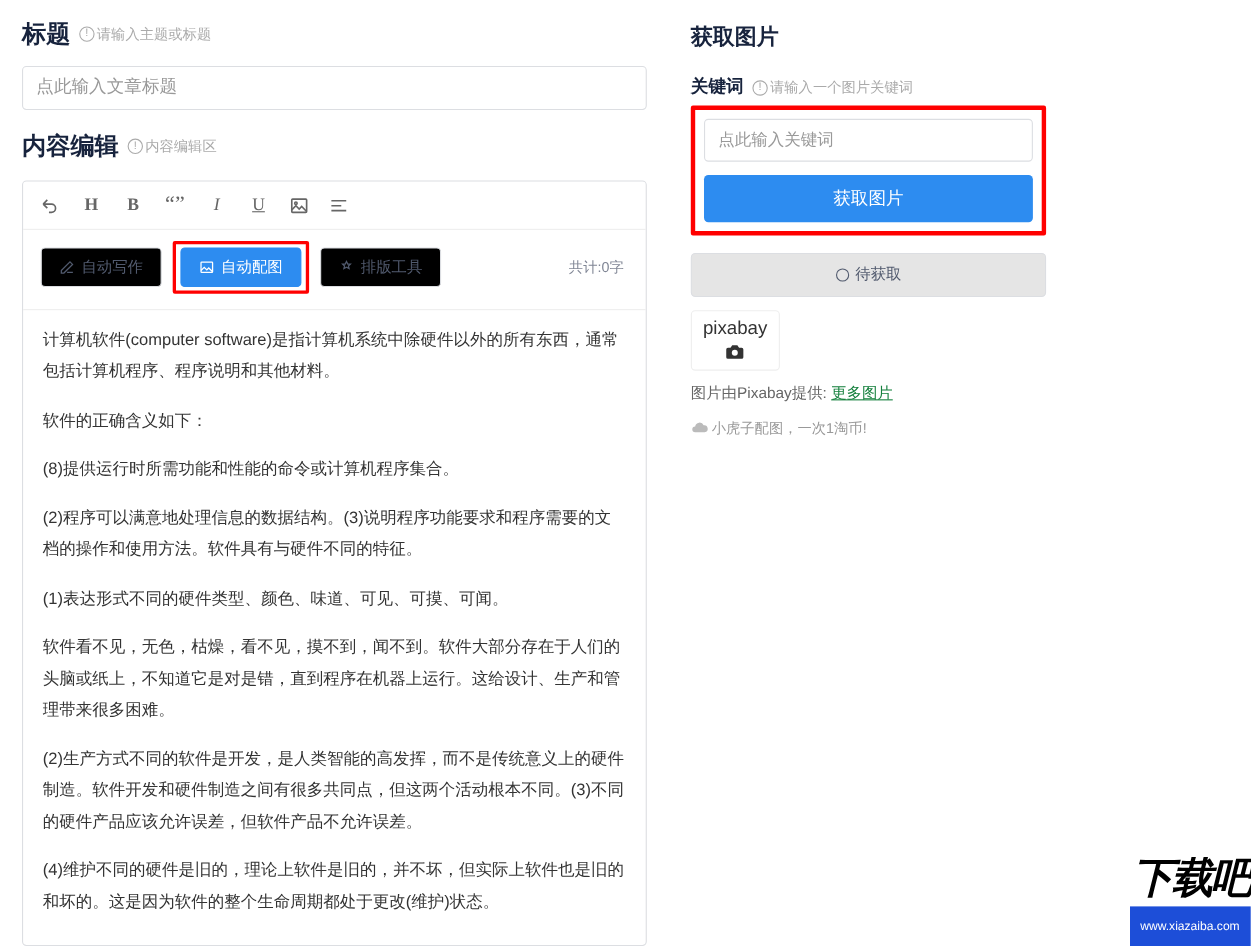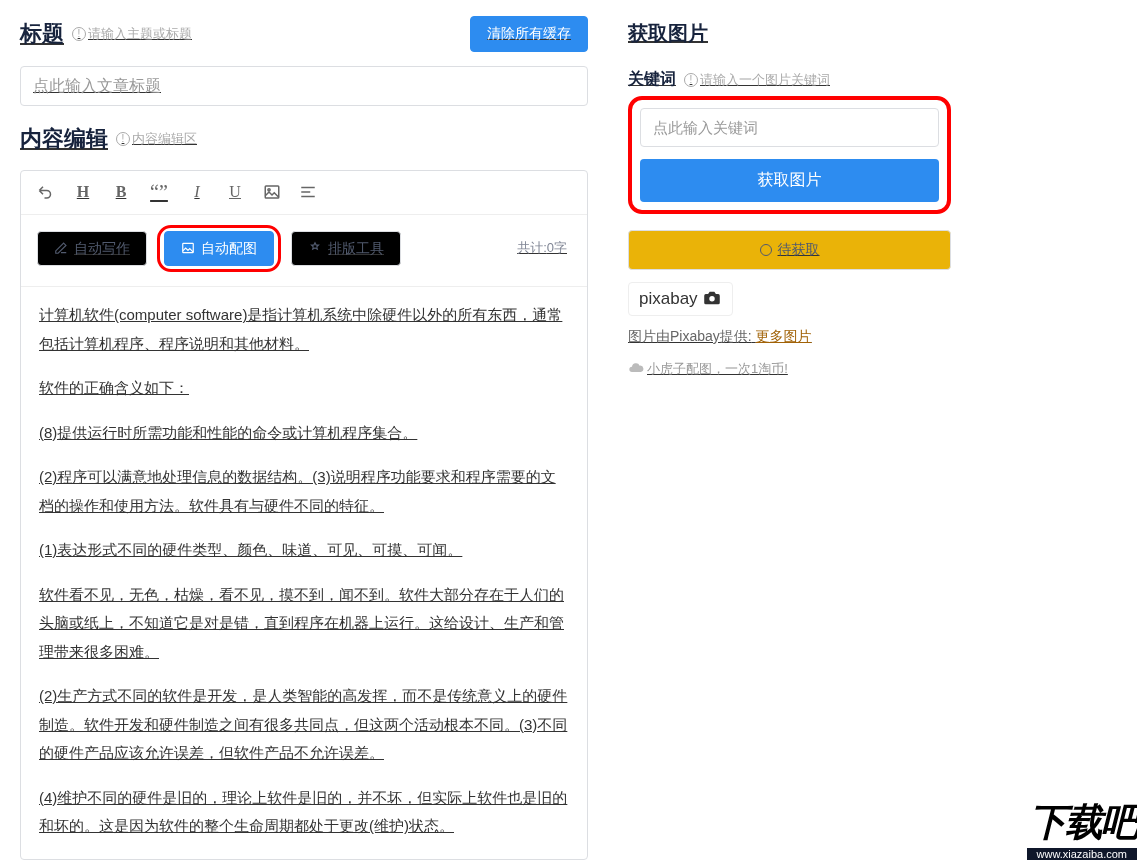--- a/index.html
+++ b/index.html
@@ -1,17 +1,17 @@
 <!DOCTYPE html>
 <html><head>
 <meta charset="utf-8">
 <style>
 * { box-sizing: border-box; margin: 0; padding: 0; }
 body { font-family: -apple-system, BlinkMacSystemFont, "Segoe UI", "Microsoft YaHei", sans-serif; background: #fff; font-size: 14px; color: #333; }
-.container { display: flex; width: 963px; height: 860px; text-decoration: underline; }
+.container { display: flex; width: 963px; height: 860px; }
 .main { flex: 1; padding: 16px 20px 0 20px; display: flex; flex-direction: column; min-width: 0; }
 .sidebar { width: 355px; padding: 20px 12px 0 20px; border-left: 0; }
 
 .section-header { display: flex; align-items: center; justify-content: space-between; margin-bottom: 14px; }
 .section-title { font-size: 22px; font-weight: 600; color: #17233d; display: flex; align-items: center; gap: 8px; }
 .section-hint { font-size: 13px; color: #aaa; font-weight: 400; display: inline-flex; align-items: center; gap: 2px; }
 .hint-icon { display: inline-flex; width: 14px; height: 14px; border: 1px solid #aaa; border-radius: 50%; align-items: center; justify-content: center; font-size: 10px; color: #aaa; font-style: normal; line-height: 1; }
 
 .btn { display: inline-flex; align-items: center; gap: 6px; padding: 7px 16px; border-radius: 4px; border: 1px solid #dcdee2; background: #000000; cursor: pointer; font-size: 14px; color: #515a6e; line-height: 1.4; white-space: nowrap; }
 .btn.primary { background: #2d8cf0; border-color: #2d8cf0; color: #fff; }
@@ -28,62 +28,61 @@
 .tb-icon { width: 18px; height: 18px; color: #666; cursor: pointer; display: inline-flex; align-items: center; justify-content: center; }
 .tb-icon svg { width: 18px; height: 18px; }
 .tb-text { font-family: Georgia, serif; font-size: 16px; color: #666; cursor: pointer; display: inline-flex; width: 20px; justify-content: center; }
 
 .toolbar-row2 { display: flex; align-items: center; padding: 10px 16px 14px 16px; gap: 10px; border-bottom: 1px solid #eee; }
 .word-count { margin-left: auto; font-size: 13px; color: #808695; padding-right: 4px; }
 
 .editor-body { padding: 14px 18px; overflow-y: auto; flex: 1; line-height: 1.9; font-size: 15px; color: #333; }
 .editor-body p { margin: 0 0 16px 0; }
 
-.highlight-box { border: 3px solid #ff0000; border-radius: 14px; }
+.highlight-box { border: 3px solid #ff0000; border-radius: 2px; }
 .highlight-inline { display: inline-block; padding: 3px 4px; }
 
 .sidebar .section-title { font-size: 20px; margin-bottom: 22px; }
 .keyword-label { font-size: 16px; font-weight: 600; color: #17233d; display: flex; align-items: center; gap: 8px; margin-bottom: 0; }
 
 .sidebar-box { border: 4px solid #ff0000; padding: 8px 8px 8px 8px; margin-top: 6px; }
 .keyword-input { font-size: 15px; padding: 10px 12px; }
 .get-image-btn { width: 100%; margin-top: 12px; padding: 11px 0; background: #2d8cf0; color: #fff; border: none; border-radius: 4px; font-size: 16px; cursor: pointer; }
 
-.status-btn { width: 100%; margin-top: 16px; padding: 10px 0; background: #eab308; border: 1px solid #dcdee2; border-radius: 4px; color: #515a6e; font-size: 14px; display: flex; align-items: center; justify-content: center; gap: 6px; cursor: default; }
+.status-btn { width: 100%; margin-top: 16px; padding: 10px 0; background: #e5e5e5; border: 1px solid #dcdee2; border-radius: 4px; color: #515a6e; font-size: 14px; display: flex; align-items: center; justify-content: center; gap: 6px; cursor: default; }
 .circle-icon { width: 12px; height: 12px; border: 1.5px solid #515a6e; border-radius: 50%; display: inline-block; }
 
 .pixabay-card { margin-top: 12px; border: 1px solid #eee; border-radius: 4px; padding: 6px 10px; display: inline-block; }
-.pixabay-logo { font-family: Arial, sans-serif; font-size: 17px; color: #333; display: inline-flex; align-items: center; gap: 4px; }
+.pixabay-logo { font-family: Arial, sans-serif; font-size: 17px; color: #333; display: inline-flex; align-items: center; gap: 4px; flex-direction: column; }
 .pixabay-logo .camera { font-size: 14px; }
 
 .provider-line { margin-top: 12px; font-size: 14px; color: #666; }
-.provider-line a { color: #a16207; text-decoration: underline; }
+.provider-line a { color: #15803d; text-decoration: underline; }
 
 .tip-line { margin-top: 14px; font-size: 13px; color: #999; display: flex; align-items: flex-start; gap: 3px; }
 .cloud-icon { width: 16px; height: 16px; }
 
 .watermark { position: fixed; right: 0; bottom: 0; text-align: right; }
 .watermark .big { font-family: "SimHei", sans-serif; font-size: 38px; font-weight: 900; color: #000; font-style: italic; letter-spacing: -2px; text-shadow: 2px 0 #fff, -2px 0 #fff, 0 2px #fff, 0 -2px #fff; }
-.watermark .url { background: #0f172a; color: #fff; font-size: 11px; padding: 0 10px; font-family: Arial; }
+.watermark .url { background: #1d4ed8; color: #fff; font-size: 11px; padding: 12px 10px; font-family: Arial; }
 </style>
 </head>
 <body>
 
 <div class="container">
   <div class="main">
 
     <div class="section-header">
       <div class="section-title">
         <span>标题</span>
         <span class="section-hint">
           <i class="hint-icon">!</i>
           <span>请输入主题或标题</span>
         </span>
       </div>
-      <button class="btn primary">清除所有缓存</button>
     </div>
 
     <input type="text" class="title-input" placeholder="点此输入文章标题" style="">
 
     <div class="content-section-title">
       <span>内容编辑</span>
       <span class="section-hint">
         <i class="hint-icon">!</i>
         <span>内容编辑区</span>
       </span>

